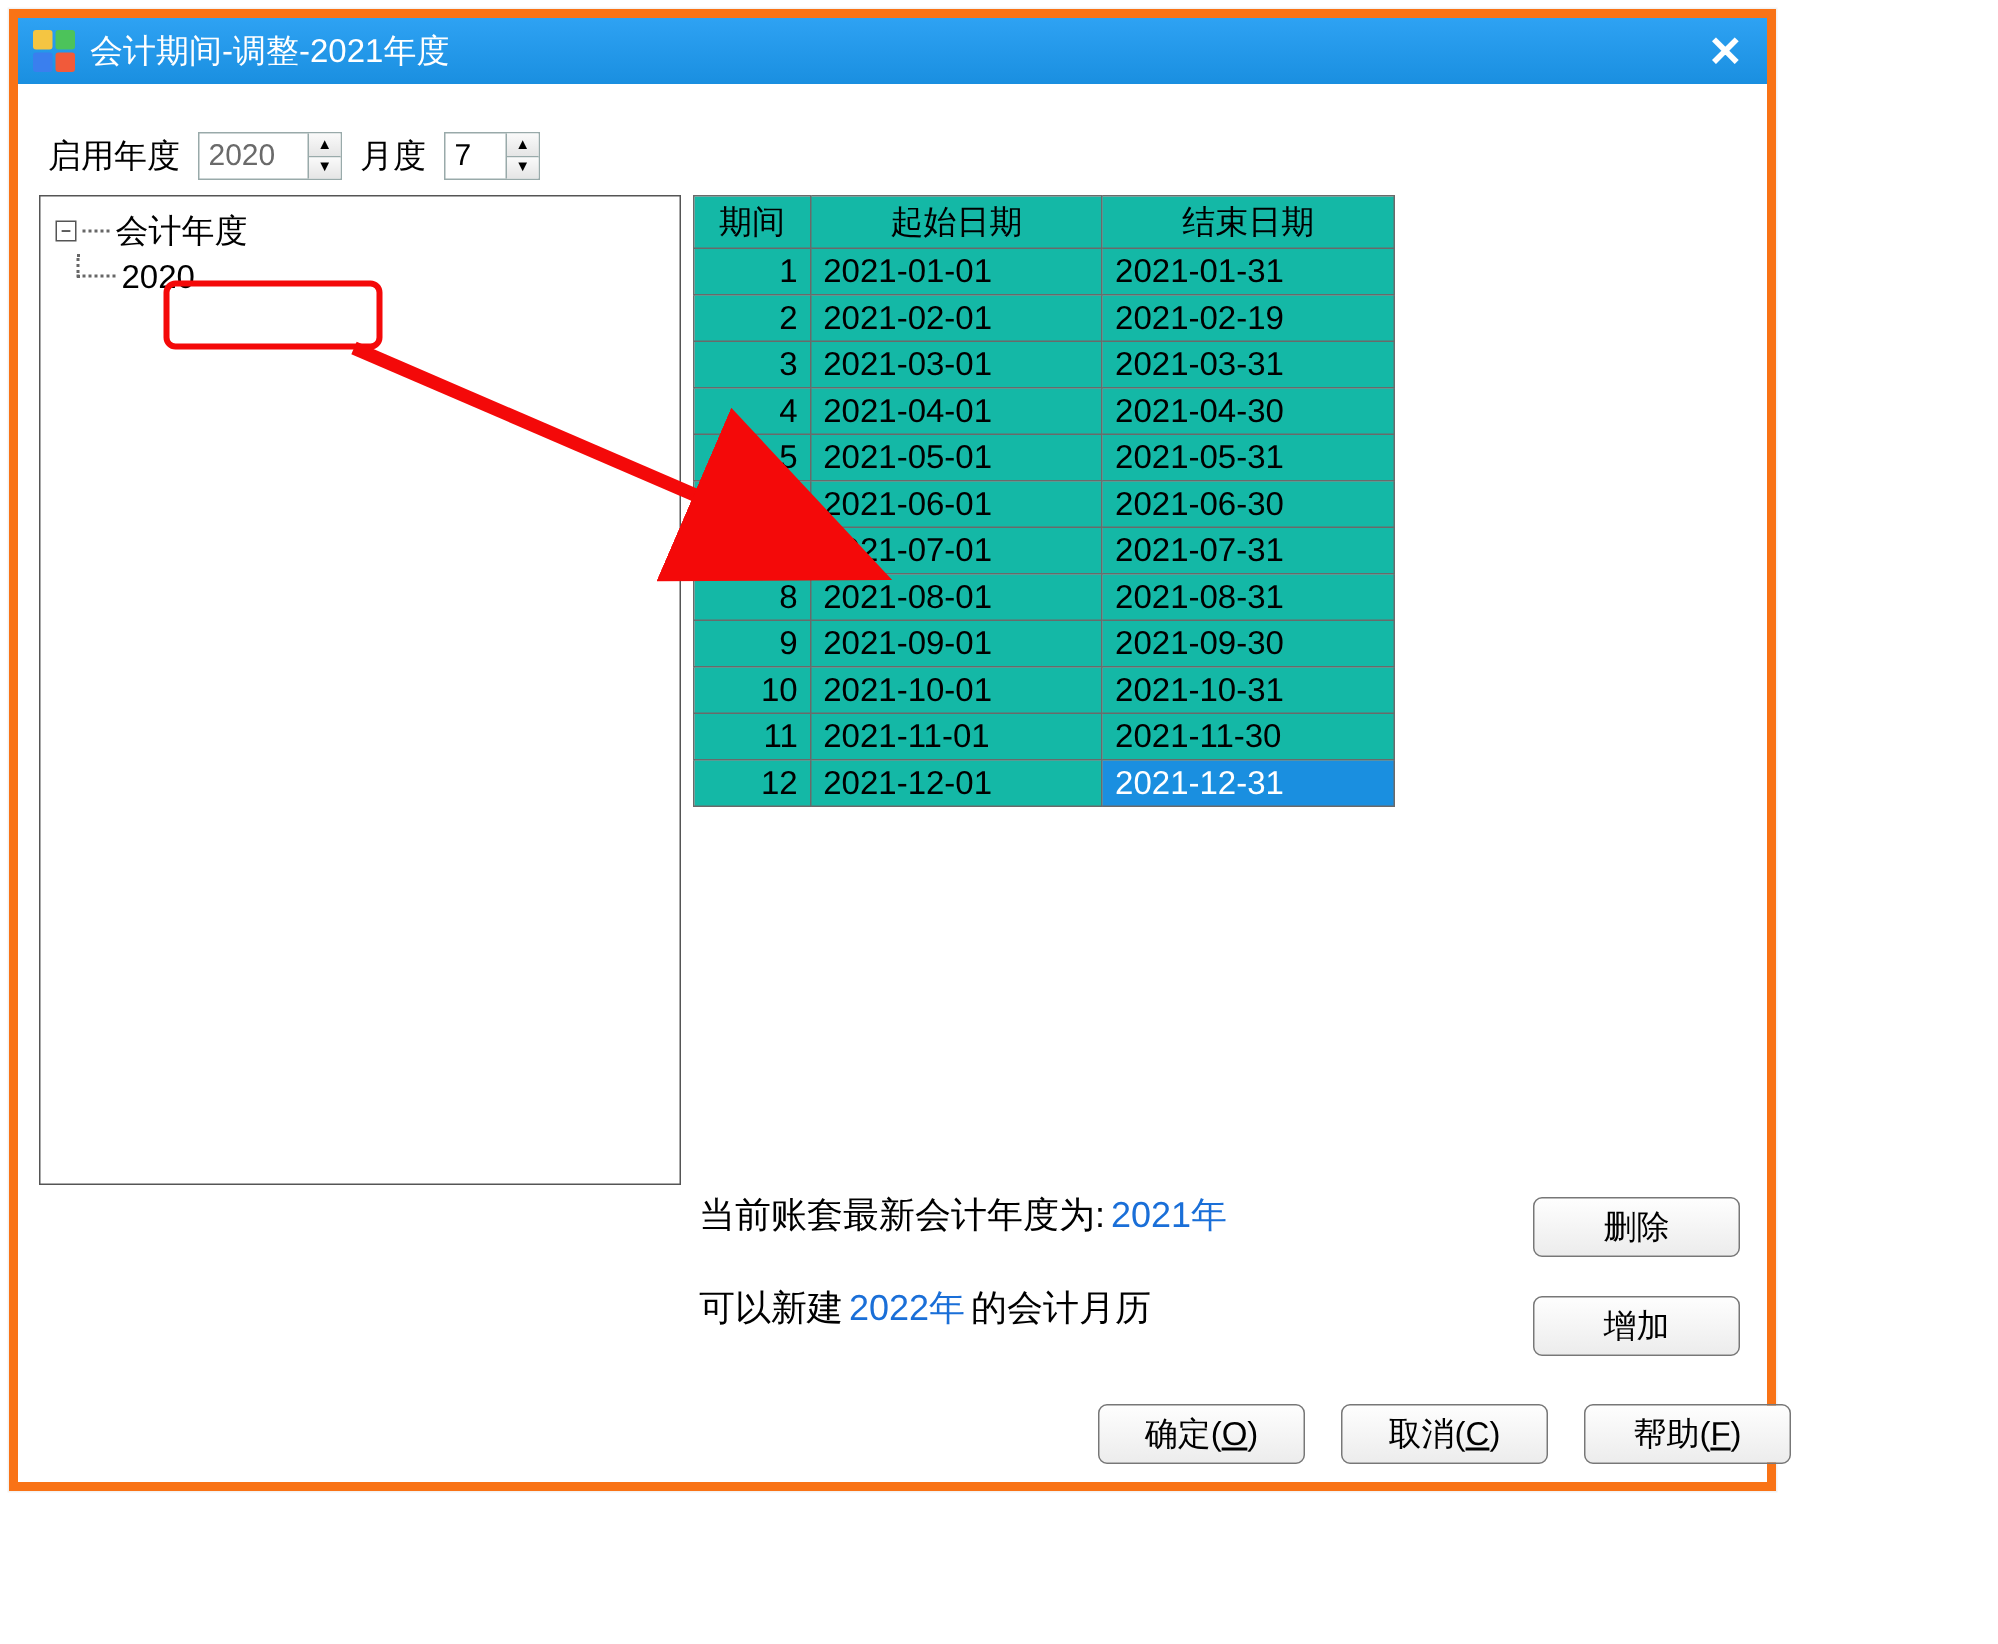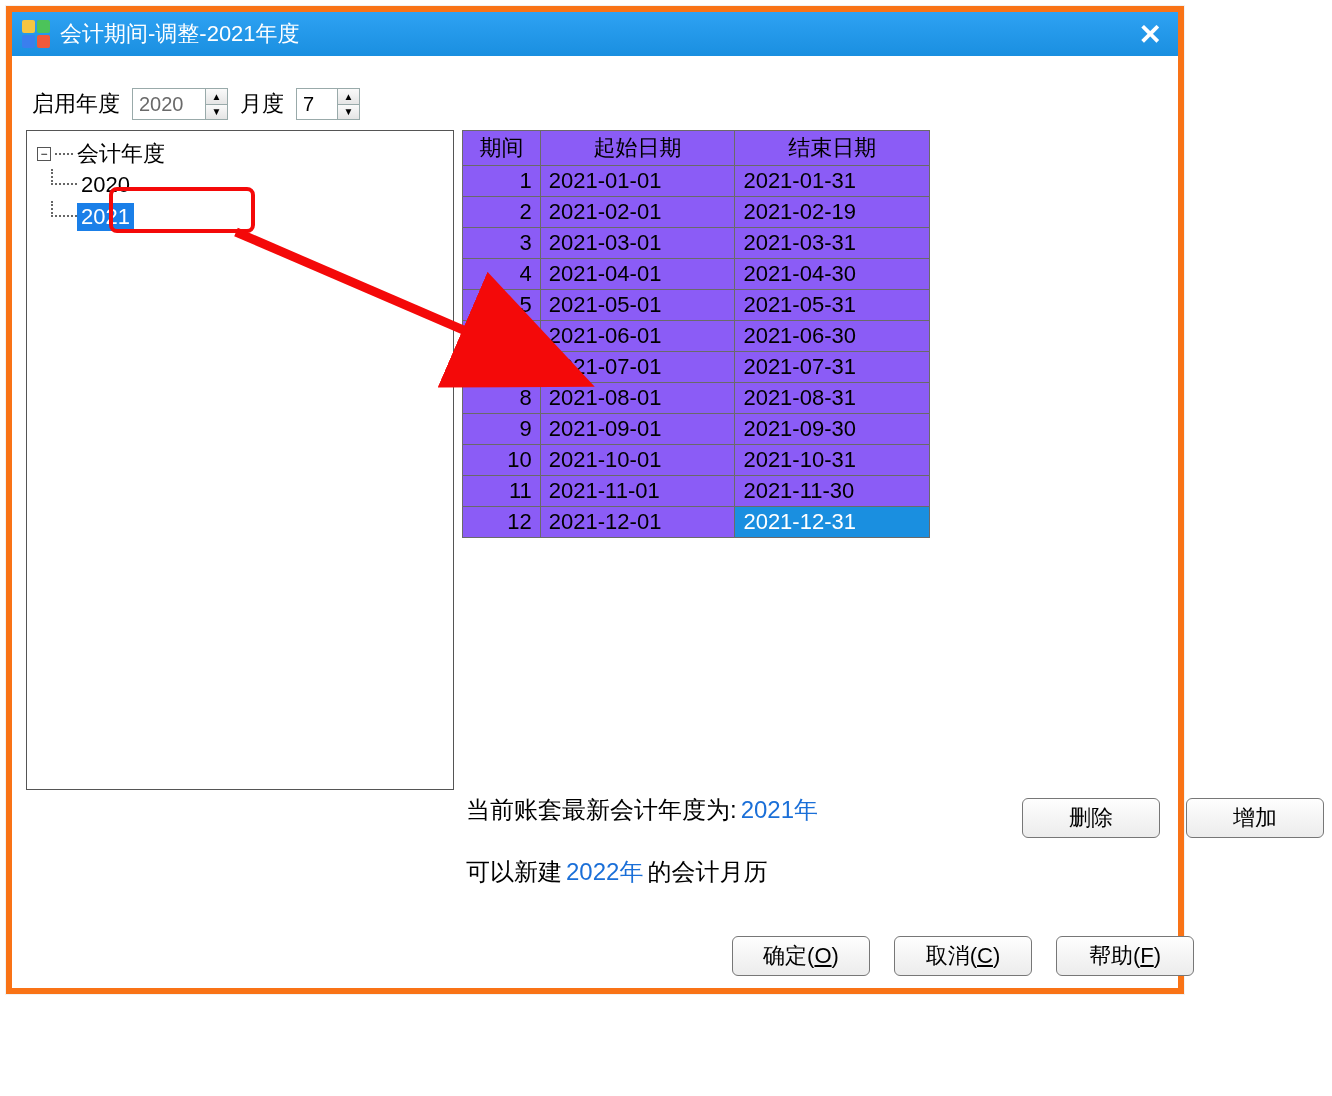--- a/index.html
+++ b/index.html
@@ -168,21 +168,21 @@
   table.periods {
     border-collapse: collapse;
     font-size: 22px;
     width: 100%;
     table-layout: fixed;
   }
   table.periods th, table.periods td {
     border: 1px solid #6a6a6a;
     padding: 2px 8px;
     height: 30px;
-    background: #8b5cf6;
+    background: #14b8a6;
   }
   table.periods th {
     font-weight: normal;
     text-align: center;
   }
   table.periods td.period-num { text-align: right; }
   table.periods td.date-cell { text-align: left; }
   table.periods td.sel {
     background: #1a8fe0;
     color: #fff;
@@ -210,21 +210,21 @@
     align-items: center;
     justify-content: center;
     cursor: pointer;
   }
   .btn .mn { text-decoration: underline; }
   .right-buttons {
     position: absolute;
     left: 1010px;
     top: 786px;
     display: flex;
-    flex-direction: row;
+    flex-direction: column;
     gap: 26px;
   }
   .bottom-buttons {
     position: absolute;
     left: 680px;
     top: 924px;
     display: flex;
     gap: 24px;
     padding-left: 40px;
   }
@@ -277,24 +277,20 @@
         <div class="tree-root">
           <span class="tree-toggle">−</span>
           <span class="dotted-h"></span>
           <span>会计年度</span>
         </div>
         <div class="tree-children" id="tree-children">
             <div class="tree-child-row">
               <span class="tree-corner"></span>
               <span class="tree-item">2020</span>
             </div>
-            <div class="tree-child-row">
-              <span class="tree-corner"></span>
-              <span class="tree-item selected">2021</span>
-            </div>
           </div>
         <span class="red-box" style="left:82px; top:56px; width:146px; height:46px;"></span>
       </div>
 
       <div class="table-pane">
         <table class="periods">
           <colgroup>
             <col class="col-period">
               <col class="col-start">
               <col class="col-end">

